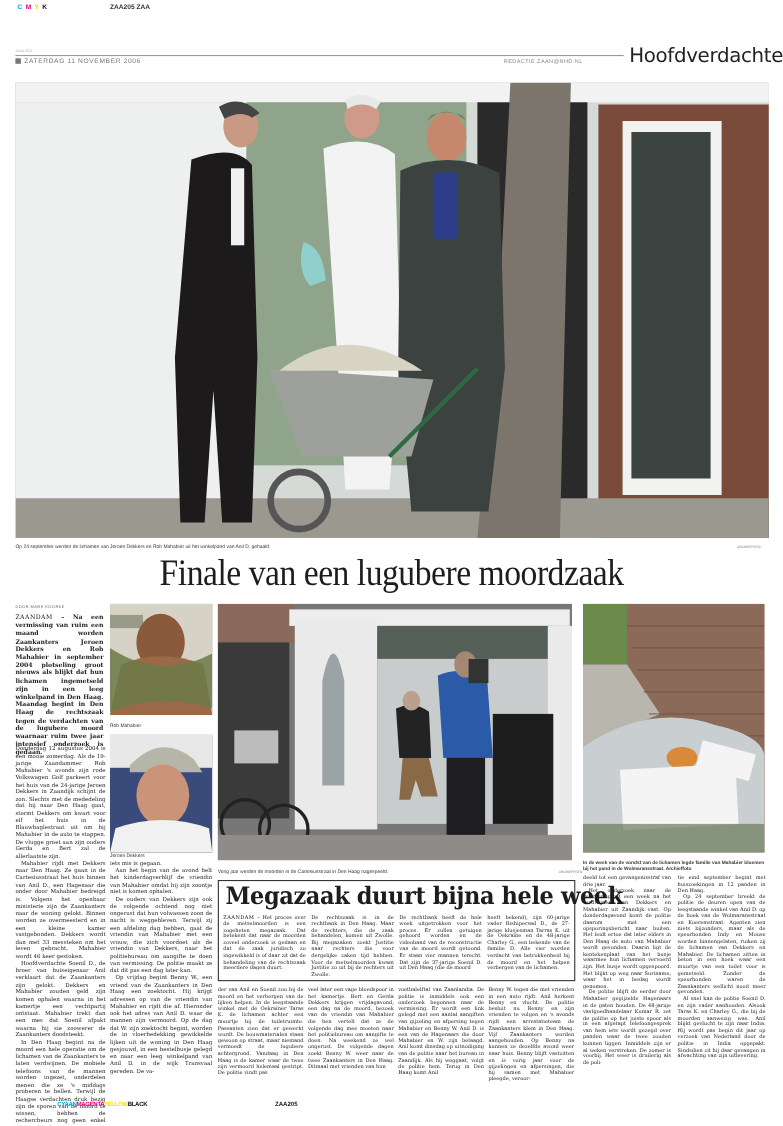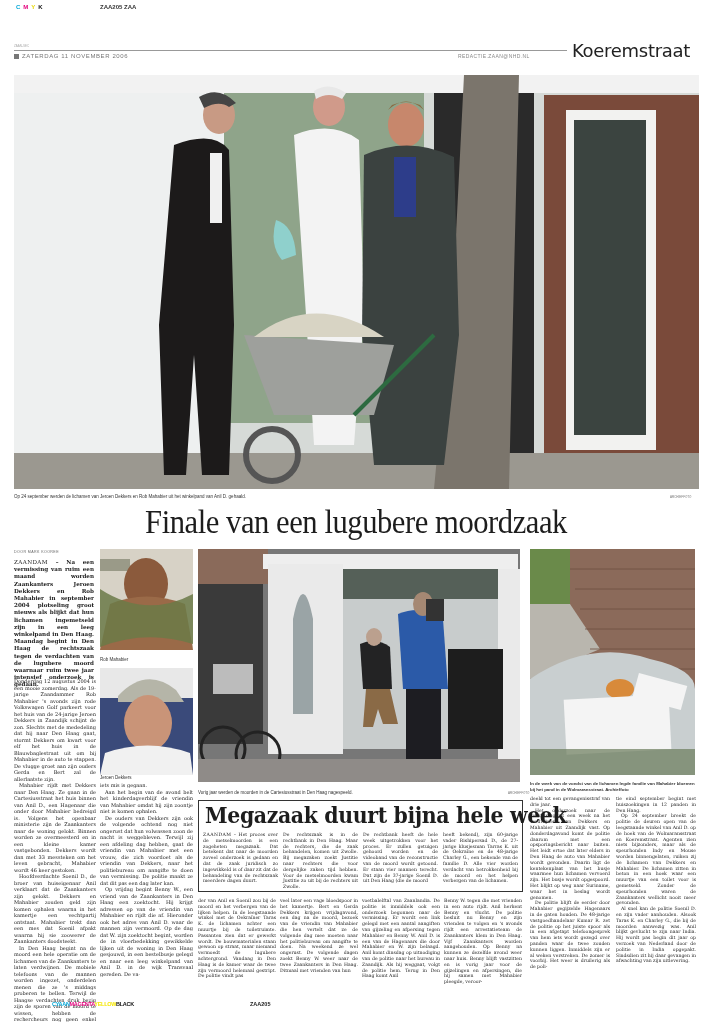--- a/index.html
+++ b/index.html
@@ -72,21 +72,21 @@
 
 <div class="abs cmyk">
   <span style="color:#00a8d8">C</span><span style="color:#e4007c">M</span><span style="color:#e8d800">Y</span><span style="color:#111">K</span>
 </div>
 <div class="abs slug-top">ZAA205  ZAA</div>
 <div class="abs tiny-label">ZAAN-SEC</div>
 
 <div class="abs header-rule"></div>
 <div class="abs date"><span class="date-sq"></span><span>ZATERDAG 11 NOVEMBER 2006</span></div>
 <div class="abs email">REDACTIE.ZAAN@NHD.NL</div>
-<div class="abs section">Koeremstraat</div>
+<div class="abs section">Hoofdverdachte</div>
 
 <div class="abs main-photo">
   <svg width="685" height="414" viewBox="0 0 685 414">
     <rect width="685" height="414" fill="#d6dad7"></rect>
     <rect x="0" y="0" width="685" height="18" fill="#f2f2f2"></rect>
     <rect x="0" y="18" width="210" height="360" fill="#eef0f0"></rect>
     <rect x="210" y="18" width="200" height="330" fill="#8fa48a"></rect>
     <rect x="420" y="18" width="100" height="370" fill="#2a2a2a"></rect>
     <rect x="530" y="20" width="155" height="394" fill="#7a4a3a"></rect>
     <rect x="552" y="35" width="90" height="340" fill="#f2f2f0"></rect>

